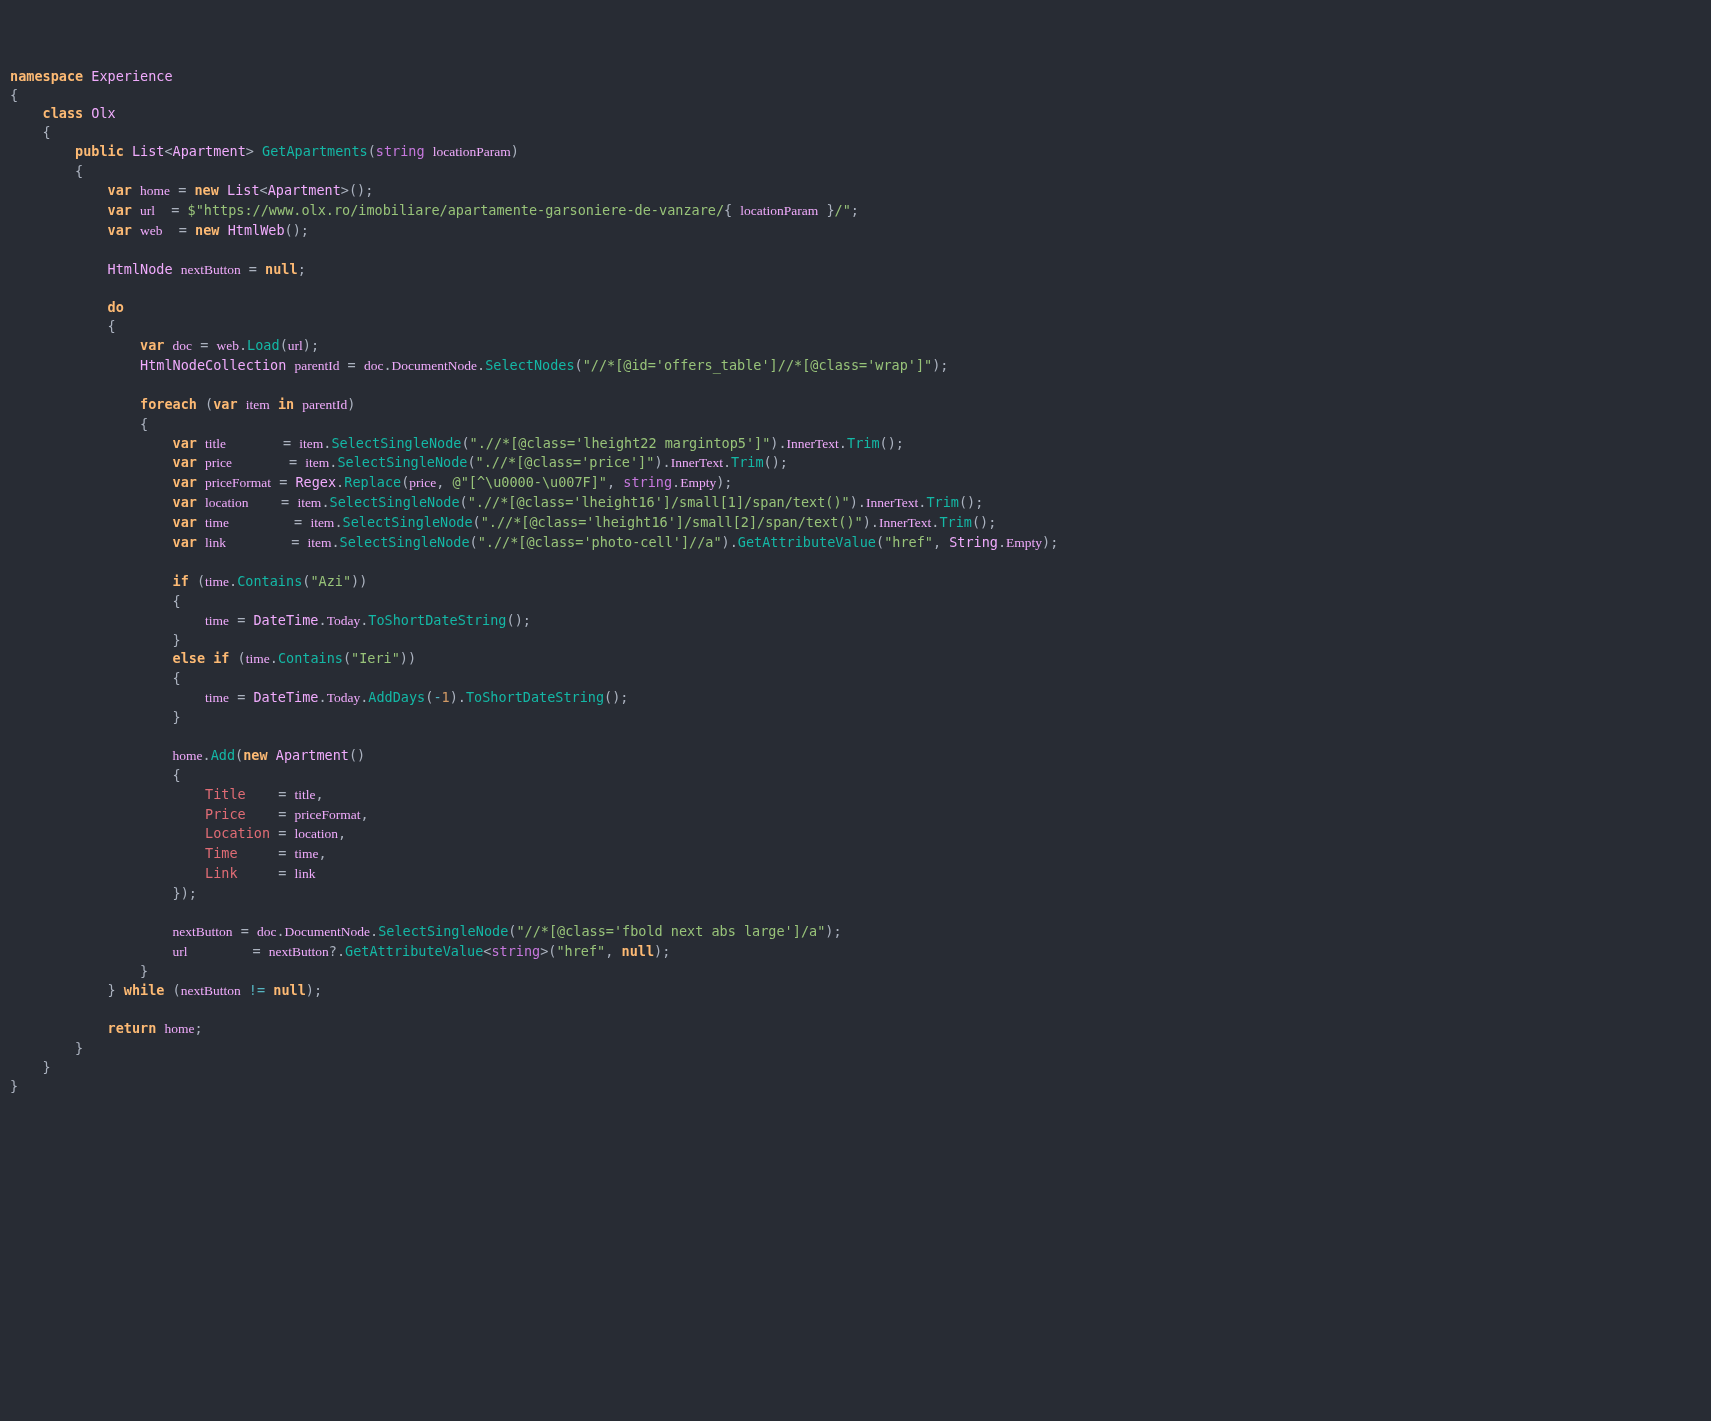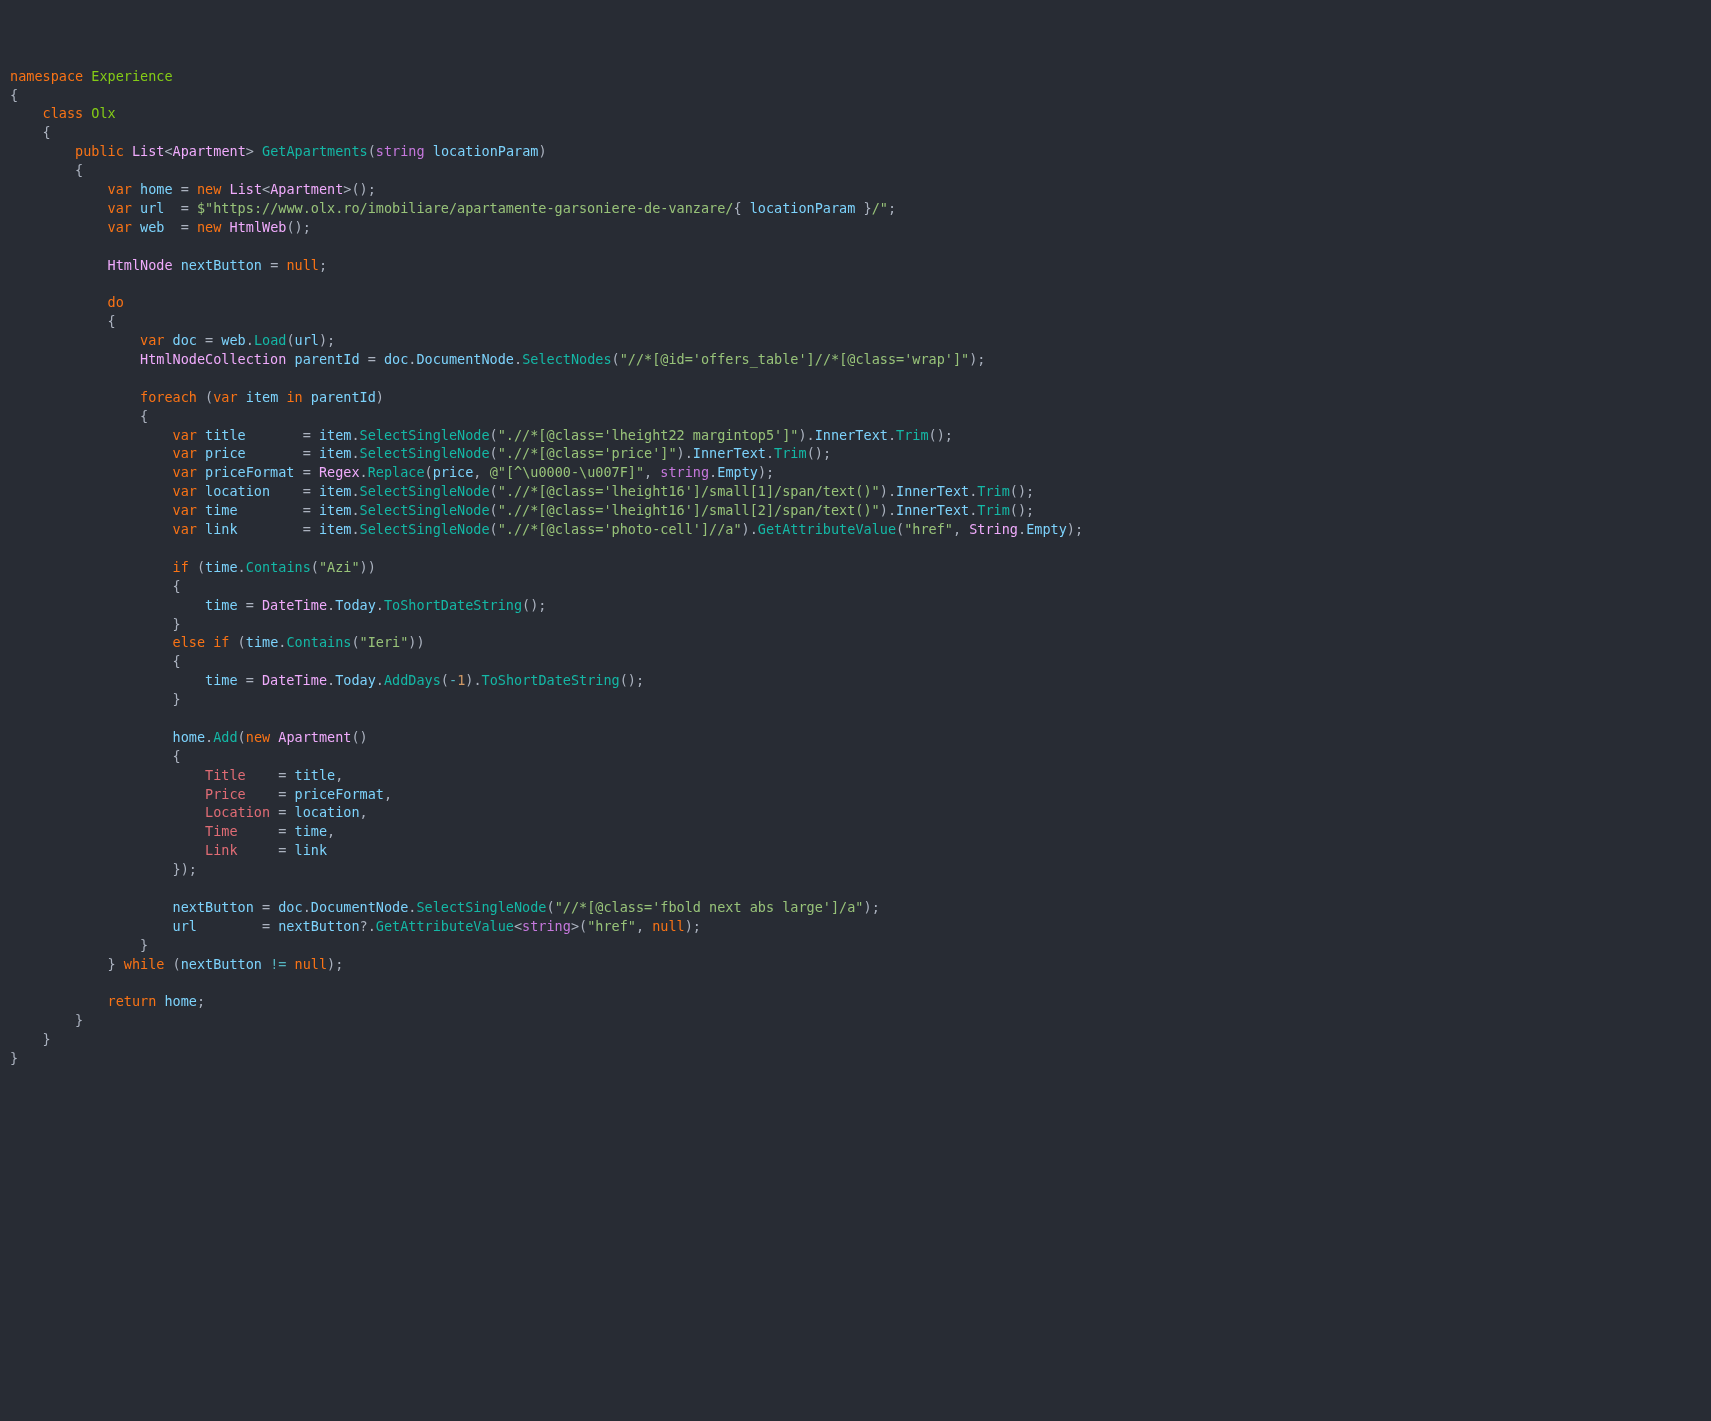--- a/index.html
+++ b/index.html
@@ -5,27 +5,27 @@
   body {
     margin: 0;
     padding: 10px;
     background: #282c34;
     font-family: 'Menlo', 'Consolas', 'DejaVu Sans Mono', monospace;
     font-size: 13.5px;
     line-height: 1.4;
     color: #abb2bf;
     white-space: pre;
   }
-  .kw   { color: #f97316; }  
+  .kw   { color: #fdba74; font-weight: bold; }  
   .type { color: #f0abfc; }  
-  .name { color: #84cc16; }  
+  .name { color: #f0abfc; }  
   .fn   { color: #14b8a6; }  
   .str  { color: #98c379; }  
   .num  { color: #d19a66; }  
-  .var  { color: #7dd3fc; }  
+  .var  { color: #f0abfc; font-family: Liberation Serif, serif; }  
   .prop { color: #e06c75; }  
   .p    { color: #abb2bf; }  
   .ptype{ color: #c678dd; }  
   .op   { color: #56b6c2; }  
 </style>
 </head>
 <body>
 
 
 <div id="code"><div><span class="kw">namespace</span><span class="p"> </span><span class="name">Experience</span></div><div><span class="p">{</span></div><div><span class="p">    </span><span class="kw">class</span><span class="p"> </span><span class="name">Olx</span></div><div><span class="p">    {</span></div><div><span class="p">        </span><span class="kw">public</span><span class="p"> </span><span class="type">List</span><span class="p">&lt;</span><span class="type">Apartment</span><span class="p">&gt; </span><span class="fn">GetApartments</span><span class="p">(</span><span class="ptype">string</span><span class="p"> </span><span class="var">locationParam</span><span class="p">)</span></div><div><span class="p">        {</span></div><div><span class="p">            </span><span class="kw">var</span><span class="p"> </span><span class="var">home</span><span class="p"> = </span><span class="kw">new</span><span class="p"> </span><span class="type">List</span><span class="p">&lt;</span><span class="type">Apartment</span><span class="p">&gt;();</span></div><div><span class="p">            </span><span class="kw">var</span><span class="p"> </span><span class="var">url</span><span class="p">  = </span><span class="str">$"https://www.olx.ro/imobiliare/apartamente-garsoniere-de-vanzare/</span><span class="p">{ </span><span class="var">locationParam</span><span class="p"> }</span><span class="str">/"</span><span class="p">;</span></div><div><span class="p">            </span><span class="kw">var</span><span class="p"> </span><span class="var">web</span><span class="p">  = </span><span class="kw">new</span><span class="p"> </span><span class="type">HtmlWeb</span><span class="p">();</span></div><div>&nbsp;</div><div><span class="p">            </span><span class="type">HtmlNode</span><span class="p"> </span><span class="var">nextButton</span><span class="p"> = </span><span class="kw">null</span><span class="p">;</span></div><div>&nbsp;</div><div><span class="p">            </span><span class="kw">do</span></div><div><span class="p">            {</span></div><div><span class="p">                </span><span class="kw">var</span><span class="p"> </span><span class="var">doc</span><span class="p"> = </span><span class="var">web</span><span class="p">.</span><span class="fn">Load</span><span class="p">(</span><span class="var">url</span><span class="p">);</span></div><div><span class="p">                </span><span class="type">HtmlNodeCollection</span><span class="p"> </span><span class="var">parentId</span><span class="p"> = </span><span class="var">doc</span><span class="p">.</span><span class="var">DocumentNode</span><span class="p">.</span><span class="fn">SelectNodes</span><span class="p">(</span><span class="str">"//*[@id='offers_table']//*[@class='wrap']"</span><span class="p">);</span></div><div>&nbsp;</div><div><span class="p">                </span><span class="kw">foreach</span><span class="p"> (</span><span class="kw">var</span><span class="p"> </span><span class="var">item</span><span class="p"> </span><span class="kw">in</span><span class="p"> </span><span class="var">parentId</span><span class="p">)</span></div><div><span class="p">                {</span></div><div><span class="p">                    </span><span class="kw">var</span><span class="p"> </span><span class="var">title</span><span class="p">       = </span><span class="var">item</span><span class="p">.</span><span class="fn">SelectSingleNode</span><span class="p">(</span><span class="str">".//*[@class='lheight22 margintop5']"</span><span class="p">).</span><span class="var">InnerText</span><span class="p">.</span><span class="fn">Trim</span><span class="p">();</span></div><div><span class="p">                    </span><span class="kw">var</span><span class="p"> </span><span class="var">price</span><span class="p">       = </span><span class="var">item</span><span class="p">.</span><span class="fn">SelectSingleNode</span><span class="p">(</span><span class="str">".//*[@class='price']"</span><span class="p">).</span><span class="var">InnerText</span><span class="p">.</span><span class="fn">Trim</span><span class="p">();</span></div><div><span class="p">                    </span><span class="kw">var</span><span class="p"> </span><span class="var">priceFormat</span><span class="p"> = </span><span class="type">Regex</span><span class="p">.</span><span class="fn">Replace</span><span class="p">(</span><span class="var">price</span><span class="p">, </span><span class="str">@"[^\u0000-\u007F]"</span><span class="p">, </span><span class="ptype">string</span><span class="p">.</span><span class="var">Empty</span><span class="p">);</span></div><div><span class="p">                    </span><span class="kw">var</span><span class="p"> </span><span class="var">location</span><span class="p">    = </span><span class="var">item</span><span class="p">.</span><span class="fn">SelectSingleNode</span><span class="p">(</span><span class="str">".//*[@class='lheight16']/small[1]/span/text()"</span><span class="p">).</span><span class="var">InnerText</span><span class="p">.</span><span class="fn">Trim</span><span class="p">();</span></div><div><span class="p">                    </span><span class="kw">var</span><span class="p"> </span><span class="var">time</span><span class="p">        = </span><span class="var">item</span><span class="p">.</span><span class="fn">SelectSingleNode</span><span class="p">(</span><span class="str">".//*[@class='lheight16']/small[2]/span/text()"</span><span class="p">).</span><span class="var">InnerText</span><span class="p">.</span><span class="fn">Trim</span><span class="p">();</span></div><div><span class="p">                    </span><span class="kw">var</span><span class="p"> </span><span class="var">link</span><span class="p">        = </span><span class="var">item</span><span class="p">.</span><span class="fn">SelectSingleNode</span><span class="p">(</span><span class="str">".//*[@class='photo-cell']//a"</span><span class="p">).</span><span class="fn">GetAttributeValue</span><span class="p">(</span><span class="str">"href"</span><span class="p">, </span><span class="type">String</span><span class="p">.</span><span class="var">Empty</span><span class="p">);</span></div><div>&nbsp;</div><div><span class="p">                    </span><span class="kw">if</span><span class="p"> (</span><span class="var">time</span><span class="p">.</span><span class="fn">Contains</span><span class="p">(</span><span class="str">"Azi"</span><span class="p">))</span></div><div><span class="p">                    {</span></div><div><span class="p">                        </span><span class="var">time</span><span class="p"> = </span><span class="type">DateTime</span><span class="p">.</span><span class="var">Today</span><span class="p">.</span><span class="fn">ToShortDateString</span><span class="p">();</span></div><div><span class="p">                    }</span></div><div><span class="p">                    </span><span class="kw">else</span><span class="p"> </span><span class="kw">if</span><span class="p"> (</span><span class="var">time</span><span class="p">.</span><span class="fn">Contains</span><span class="p">(</span><span class="str">"Ieri"</span><span class="p">))</span></div><div><span class="p">                    {</span></div><div><span class="p">                        </span><span class="var">time</span><span class="p"> = </span><span class="type">DateTime</span><span class="p">.</span><span class="var">Today</span><span class="p">.</span><span class="fn">AddDays</span><span class="p">(</span><span class="op">-</span><span class="num">1</span><span class="p">).</span><span class="fn">ToShortDateString</span><span class="p">();</span></div><div><span class="p">                    }</span></div><div>&nbsp;</div><div><span class="p">                    </span><span class="var">home</span><span class="p">.</span><span class="fn">Add</span><span class="p">(</span><span class="kw">new</span><span class="p"> </span><span class="type">Apartment</span><span class="p">()</span></div><div><span class="p">                    {</span></div><div><span class="p">                        </span><span class="prop">Title</span><span class="p">    = </span><span class="var">title</span><span class="p">,</span></div><div><span class="p">                        </span><span class="prop">Price</span><span class="p">    = </span><span class="var">priceFormat</span><span class="p">,</span></div><div><span class="p">                        </span><span class="prop">Location</span><span class="p"> = </span><span class="var">location</span><span class="p">,</span></div><div><span class="p">                        </span><span class="prop">Time</span><span class="p">     = </span><span class="var">time</span><span class="p">,</span></div><div><span class="p">                        </span><span class="prop">Link</span><span class="p">     = </span><span class="var">link</span></div><div><span class="p">                    });</span></div><div>&nbsp;</div><div><span class="p">                    </span><span class="var">nextButton</span><span class="p"> = </span><span class="var">doc</span><span class="p">.</span><span class="var">DocumentNode</span><span class="p">.</span><span class="fn">SelectSingleNode</span><span class="p">(</span><span class="str">"//*[@class='fbold next abs large']/a"</span><span class="p">);</span></div><div><span class="p">                    </span><span class="var">url</span><span class="p">        = </span><span class="var">nextButton</span><span class="p">?.</span><span class="fn">GetAttributeValue</span><span class="p">&lt;</span><span class="ptype">string</span><span class="p">&gt;(</span><span class="str">"href"</span><span class="p">, </span><span class="kw">null</span><span class="p">);</span></div><div><span class="p">                }</span></div><div><span class="p">            } </span><span class="kw">while</span><span class="p"> (</span><span class="var">nextButton</span><span class="p"> </span><span class="op">!=</span><span class="p"> </span><span class="kw">null</span><span class="p">);</span></div><div>&nbsp;</div><div><span class="p">            </span><span class="kw">return</span><span class="p"> </span><span class="var">home</span><span class="p">;</span></div><div><span class="p">        }</span></div><div><span class="p">    }</span></div><div><span class="p">}</span></div></div>

